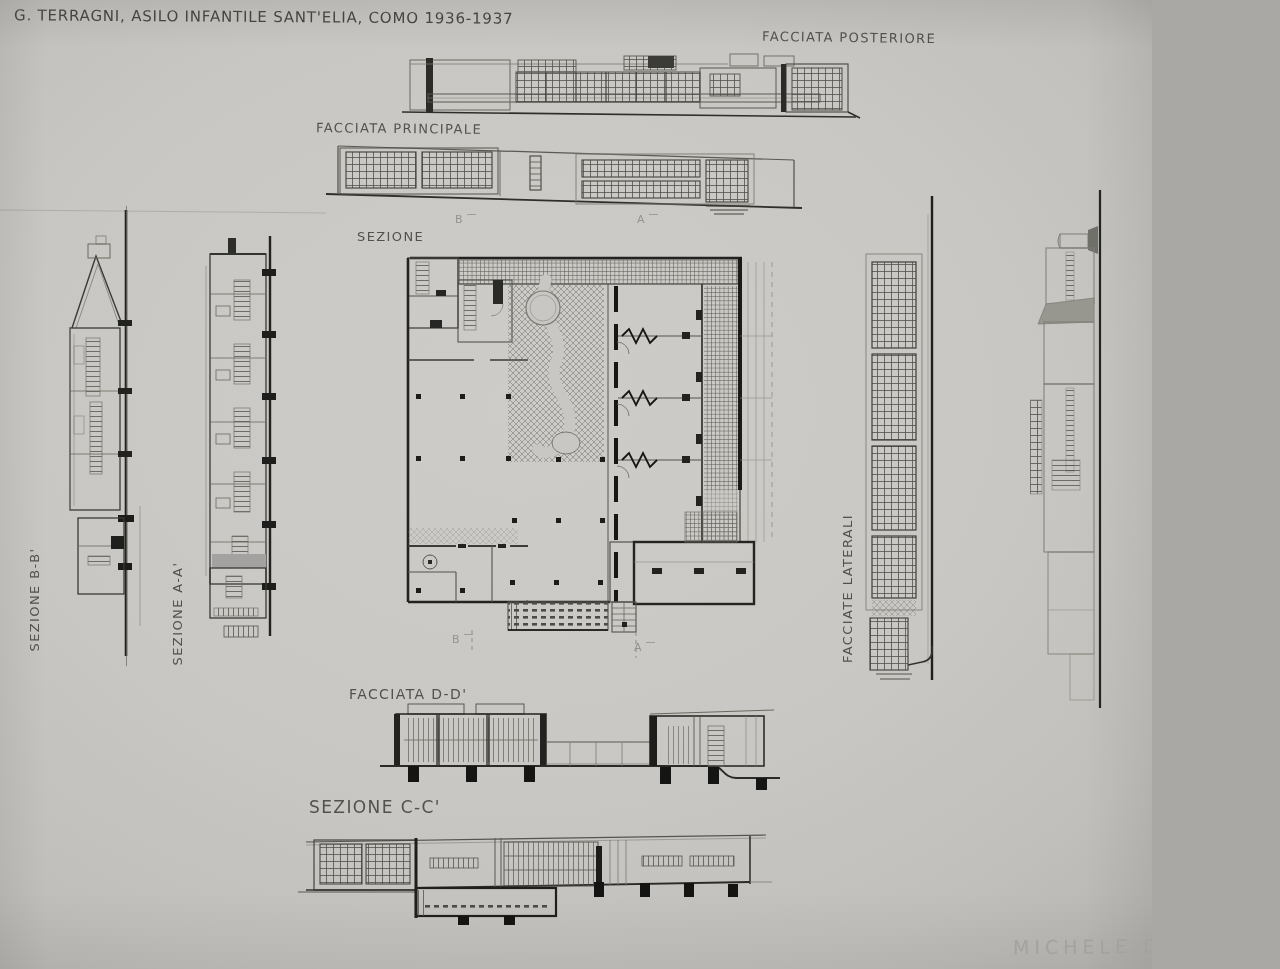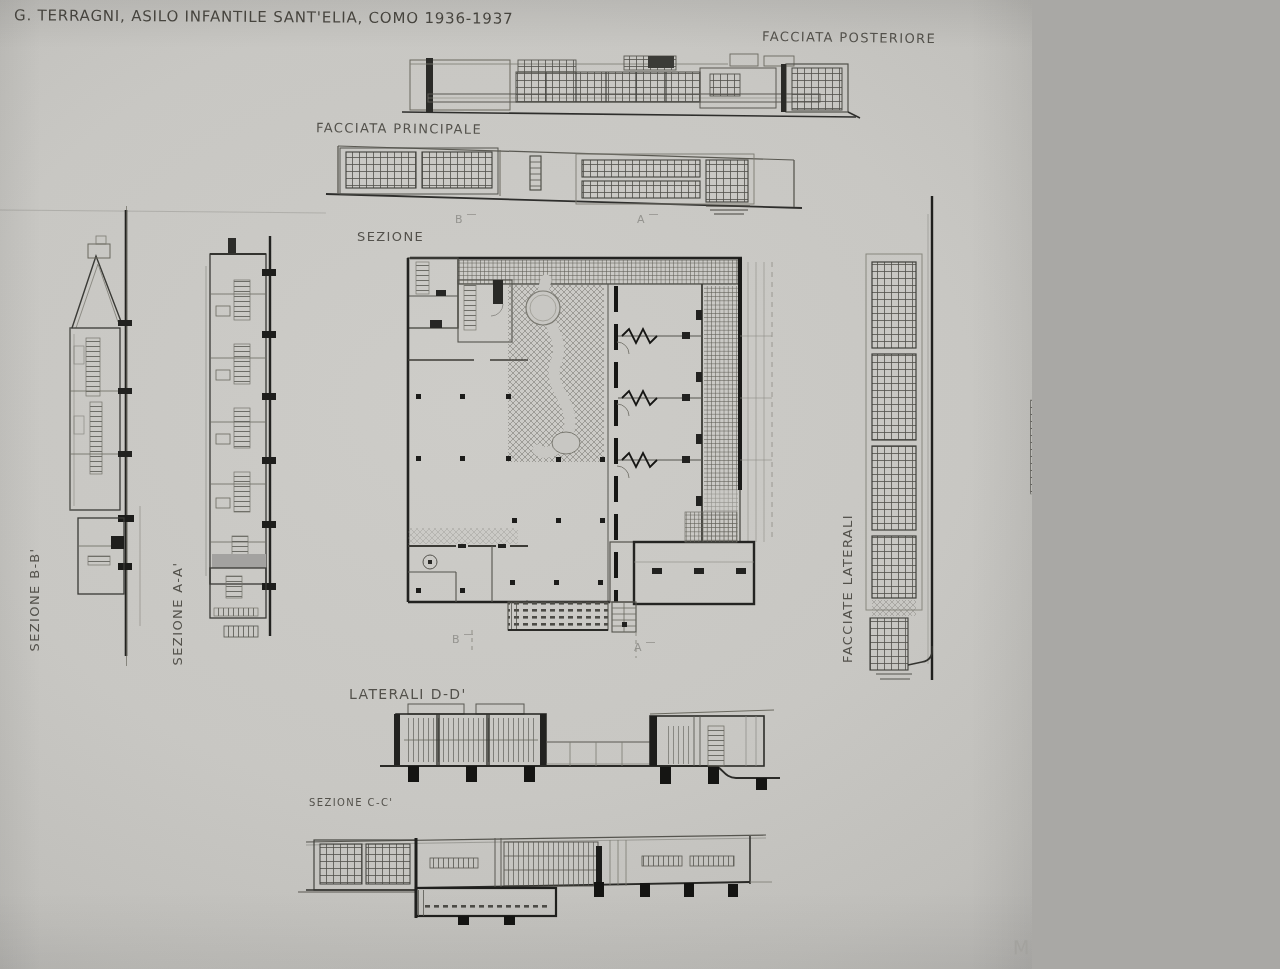--- a/index.html
+++ b/index.html
@@ -1,17 +1,17 @@
 <!DOCTYPE html>
 <html><head>
 <meta charset="utf-8">
 <style>
   html,body{margin:0;padding:0;background:#a9a8a5;}
   .sheet{
-    position:relative;width:1032px;height:969px;overflow:hidden;
+    position:relative;width:1152px;height:969px;overflow:hidden;
     background:radial-gradient(ellipse 920px 720px at 45% 42%, #cdccc8 0%, #c8c7c3 55%, #c0bfbb 84%, #b7b6b3 100%);
     font-family:"DejaVu Sans","Liberation Sans",sans-serif;
   }
   .sheet::before{
     content:"";position:absolute;inset:0;pointer-events:none;
     background:
       linear-gradient(180deg, rgba(0,0,0,.07), rgba(0,0,0,0) 5%, rgba(0,0,0,0) 92%, rgba(0,0,0,.05)),
       linear-gradient(90deg, rgba(0,0,0,.05), rgba(0,0,0,0) 4%, rgba(0,0,0,0) 94%, rgba(0,0,0,.06));
   }
   .abs{position:absolute;}
@@ -59,23 +59,23 @@
   <div class="hlabel" style="left:316px;top:121px;transform:rotate(.6deg)">FACCIATA PRINCIPALE</div>
 
   <div class="hlabel" style="left:357px;top:229px">SEZIONE</div>
 
   <div class="vlabel" style="left:-31px;top:592px;width:130px">SEZIONE B-B'</div>
 
   <div class="vlabel" style="left:112px;top:606px;width:130px">SEZIONE A-A'</div>
 
   <div class="vlabel" style="left:772px;top:581px;width:150px">FACCIATE LATERALI</div>
 
-  <div class="hlabel" style="left:349px;top:686px;font-size:14px">LATERALI D-D'</div>
-
-  <div class="hlabel" style="left:309px;top:797px;font-size:10px">SEZIONE C-C'</div>
+  <div class="hlabel" style="left:349px;top:686px;font-size:14px">FACCIATA D-D'</div>
+
+  <div class="hlabel" style="left:309px;top:797px;font-size:17px">SEZIONE C-C'</div>
 
   <div class="signature" style="left:1013px;top:935px">MICHELE DI MAGGIO</div>
 
   <span class="marker" style="left:455px;top:213px"><span>B</span><i class="tick"></i></span>
   <span class="marker" style="left:637px;top:213px"><span>A</span><i class="tick"></i></span>
   <span class="marker" style="left:452px;top:633px"><span>B</span><i class="tick"></i></span>
   <span class="marker" style="left:634px;top:641px"><span>A</span><i class="tick"></i></span>
 
   <div class="faintline" style="left:0;top:211px;width:326px;transform:rotate(.5deg)"></div>
 

